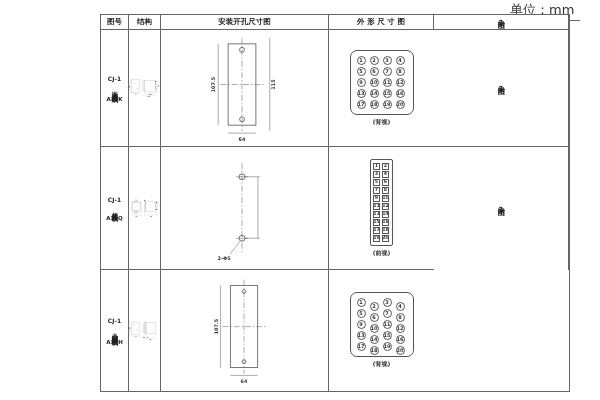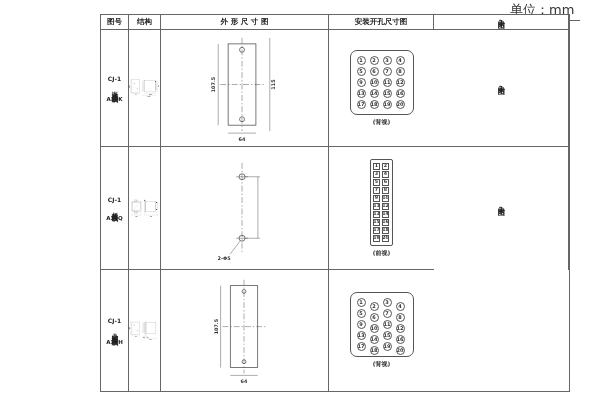--- a/index.html
+++ b/index.html
@@ -81,22 +81,22 @@
 <body>
 
 <div class="page">
 
   <div class="unit">单位：mm</div>
 
   <div class="tbl">
 
     <div class="cell hd">图号</div>
     <div class="cell hd">结构</div>
+    <div class="cell hd">安装开孔尺寸图</div>
     <div class="cell hd">外 形 尺 寸 图</div>
-    <div class="cell hd">安装开孔尺寸图</div>
 
     <div class="cell">
       <span class="vert">附图3</span>
     </div>
 
     <div class="cell struct">
       <span class="model">CJ-1</span>
       <span class="vert st">嵌入式后接线</span>
       <span class="code">A11K</span>
     </div>

